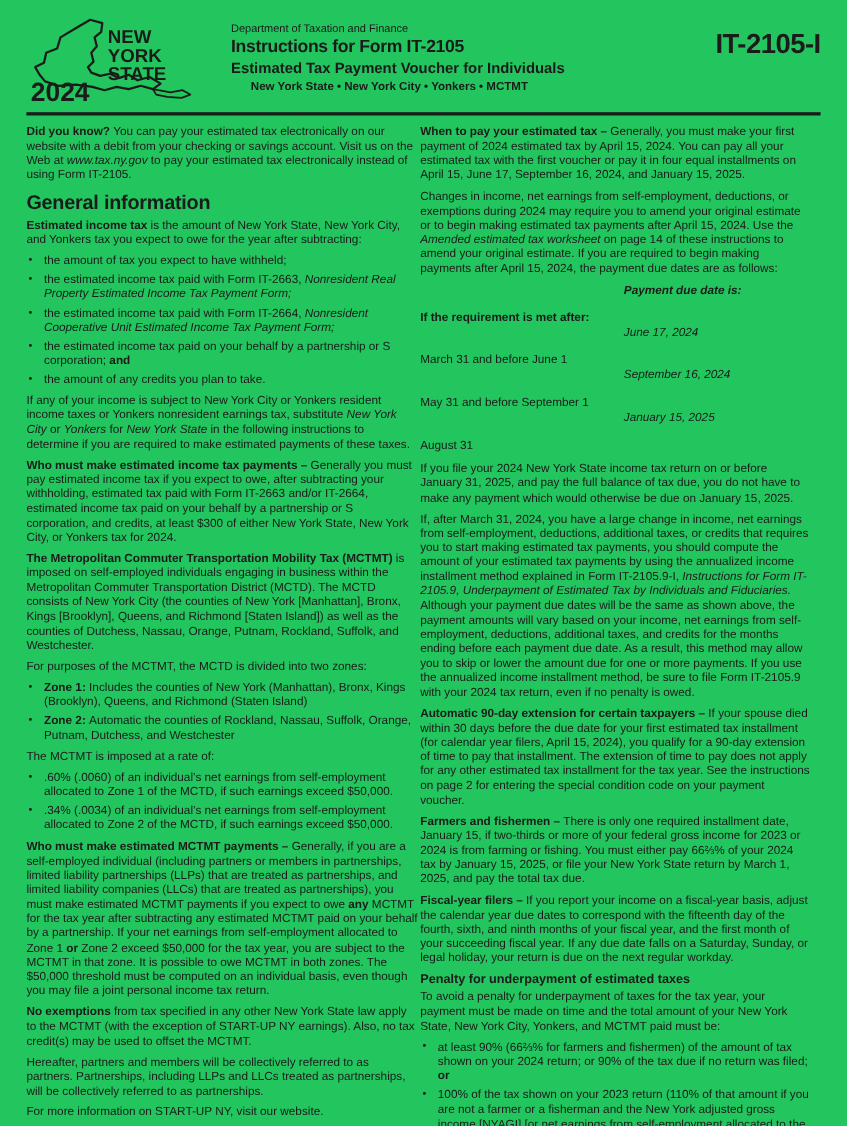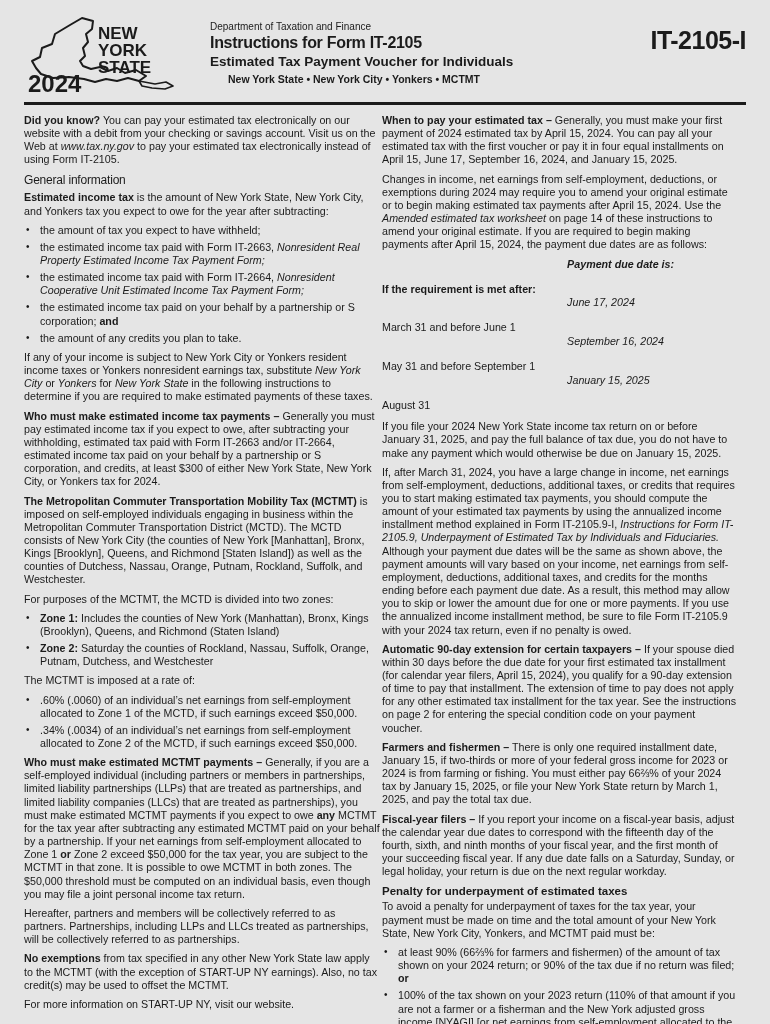--- a/index.html
+++ b/index.html
@@ -1,37 +1,37 @@
 <!DOCTYPE html>
 <html><head>
 <meta charset="utf-8">
 <style>
   html,body{margin:0;padding:0;}
   body{
     width:770px;height:1024px;background:#ffffff;overflow:hidden;
     font-family:"Liberation Sans",sans-serif;color:#1b1b1b;
     -webkit-font-smoothing:antialiased;
   }
-  .page{position:relative;width:770px;height:1024px;background:#e5e5e5;}
+  .page{position:relative;width:770px;height:1024px;background:#22c55e;}
   
   .header{display:flex;align-items:flex-start;padding:12px 24px 0 22px;}
   .logo{position:relative;width:172px;height:84px;flex:none;}
   .logo svg{position:absolute;left:0;top:0;}
   .header-center{flex:1;padding-left:16px;min-width:0;}
   .dept{font-size:10px;margin-top:9px;}
   .title{font-size:16px;font-weight:bold;letter-spacing:-0.3px;margin-top:2px;}
   .subtitle{font-size:13.5px;font-weight:bold;margin-top:2px;}
   .tagline{font-size:10.5px;font-weight:bold;margin-top:4px;padding-left:18px;}
   .form-code{flex:none;font-size:25px;font-weight:bold;margin-top:14px;letter-spacing:-0.5px;}
   .rule{height:3px;background:#1b1b1b;margin:6px 24px 9px 24px;}
   
   .columns{display:flex;gap:2px;padding:0 24px;}
   .col{width:356px;font-size:10.7px;line-height:1.23;}
   .para{margin:0 0 6px 0;}
-  .h1{font-size:12px;font-weight:normal;margin:3px 0 4px 0;letter-spacing:-0.2px;}
+  .h1{font-size:18px;font-weight:bold;margin:3px 0 4px 0;letter-spacing:-0.2px;}
   .h3{font-size:11.5px;font-weight:bold;margin:3px 0 2px 0;}
   .s-b{font-weight:bold;}
   .s-i{font-style:italic;}
   .blist{margin:0 0 6px 0;}
   .bitem{display:flex;margin:0 0 4px 0;}
   .bullet-marker{width:14px;flex:none;padding-left:2px;font-size:10px;}
   .bitem-content{flex:1;}
   .dtable{margin:1px 0 7px 0;}
   .trow{display:flex;line-height:1.3;}
   .thead .tcell{font-weight:bold;}
@@ -96,37 +96,37 @@
         <p class="para"><span class="s-b">Who must make estimated income tax payments – </span><span>Generally you must pay estimated income tax if you expect to owe, after subtracting your withholding, estimated tax paid with Form IT-2663 and/or IT-2664, estimated income tax paid on your behalf by a partnership or S corporation, and credits, at least $300 of either New York State, New York City, or Yonkers tax for 2024.</span></p>
         <p class="para"><span class="s-b">The Metropolitan Commuter Transportation Mobility Tax (MCTMT) </span><span>is imposed on self-employed individuals engaging in business within the Metropolitan Commuter Transportation District (MCTD). The MCTD consists of New York City (the counties of New York [Manhattan], Bronx, Kings [Brooklyn], Queens, and Richmond [Staten Island]) as well as the counties of Dutchess, Nassau, Orange, Putnam, Rockland, Suffolk, and Westchester.</span></p>
         <p class="para"><span>For purposes of the MCTMT, the MCTD is divided into two zones:</span></p>
         <div class="blist">
           <div class="bitem">
             <span class="bullet-marker">•</span>
             <span class="bitem-content"><span class="s-b">Zone 1: </span><span>Includes the counties of New York (Manhattan), Bronx, Kings (Brooklyn), Queens, and Richmond (Staten Island)</span></span>
           </div>
           <div class="bitem">
             <span class="bullet-marker">•</span>
-            <span class="bitem-content"><span class="s-b">Zone 2: </span><span>Saturday the counties of Rockland, Nassau, Suffolk, Orange, Putnam, Dutchess, and Westchester</span></span>
+            <span class="bitem-content"><span class="s-b">Zone 2: </span><span>Automatic the counties of Rockland, Nassau, Suffolk, Orange, Putnam, Dutchess, and Westchester</span></span>
           </div>
         </div>
         <p class="para"><span>The MCTMT is imposed at a rate of:</span></p>
         <div class="blist">
           <div class="bitem">
             <span class="bullet-marker">•</span>
             <span class="bitem-content"><span>.60% (.0060) of an individual’s net earnings from self-employment allocated to Zone 1 of the MCTD, if such earnings exceed $50,000.</span></span>
           </div>
           <div class="bitem">
             <span class="bullet-marker">•</span>
             <span class="bitem-content"><span>.34% (.0034) of an individual’s net earnings from self-employment allocated to Zone 2 of the MCTD, if such earnings exceed $50,000.</span></span>
           </div>
         </div>
         <p class="para"><span class="s-b">Who must make estimated MCTMT payments – </span><span>Generally, if you are a self-employed individual (including partners or members in partnerships, limited liability partnerships (LLPs) that are treated as partnerships, and limited liability companies (LLCs) that are treated as partnerships), you must make estimated MCTMT payments if you expect to owe </span><span class="s-b">any</span><span> MCTMT for the tax year after subtracting any estimated MCTMT paid on your behalf by a partnership. If your net earnings from self-employment allocated to Zone 1 </span><span class="s-b">or</span><span> Zone 2 exceed $50,000 for the tax year, you are subject to the MCTMT in that zone. It is possible to owe MCTMT in both zones. The $50,000 threshold must be computed on an individual basis, even though you may file a joint personal income tax return.</span></p>
+        <p class="para"><span class="s-b">No exemptions </span><span>from tax specified in any other New York State law apply to the MCTMT (with the exception of START-UP NY earnings). Also, no tax credit(s) may be used to offset the MCTMT.</span></p>
         <p class="para"><span>Hereafter, partners and members will be collectively referred to as partners. Partnerships, including LLPs and LLCs treated as partnerships, will be collectively referred to as partnerships.</span></p>
-        <p class="para"><span class="s-b">No exemptions </span><span>from tax specified in any other New York State law apply to the MCTMT (with the exception of START-UP NY earnings). Also, no tax credit(s) may be used to offset the MCTMT.</span></p>
         <p class="para"><span>For more information on START-UP NY, visit our website.</span></p>
       </div>
     <div class="col">
         <p class="para"><span class="s-b">When to pay your estimated tax – </span><span>Generally, you must make your first payment of 2024 estimated tax by April 15, 2024. You can pay all your estimated tax with the first voucher or pay it in four equal installments on April 15, June 17, September 16, 2024, and January 15, 2025.</span></p>
         <p class="para"><span>Changes in income, net earnings from self-employment, deductions, or exemptions during 2024 may require you to amend your original estimate or to begin making estimated tax payments after April 15, 2024. Use the </span><span class="s-i">Amended estimated tax worksheet</span><span> on page 14 of these instructions to amend your original estimate. If you are required to begin making payments after April 15, 2024, the payment due dates are as follows:</span></p>
         <div class="dtable">
           <div class="trow thead">
             <span class="tcell tcell-l">If the requirement is met after:</span>
             <span class="tcell tcell-r">Payment due date is:</span>
           </div>

